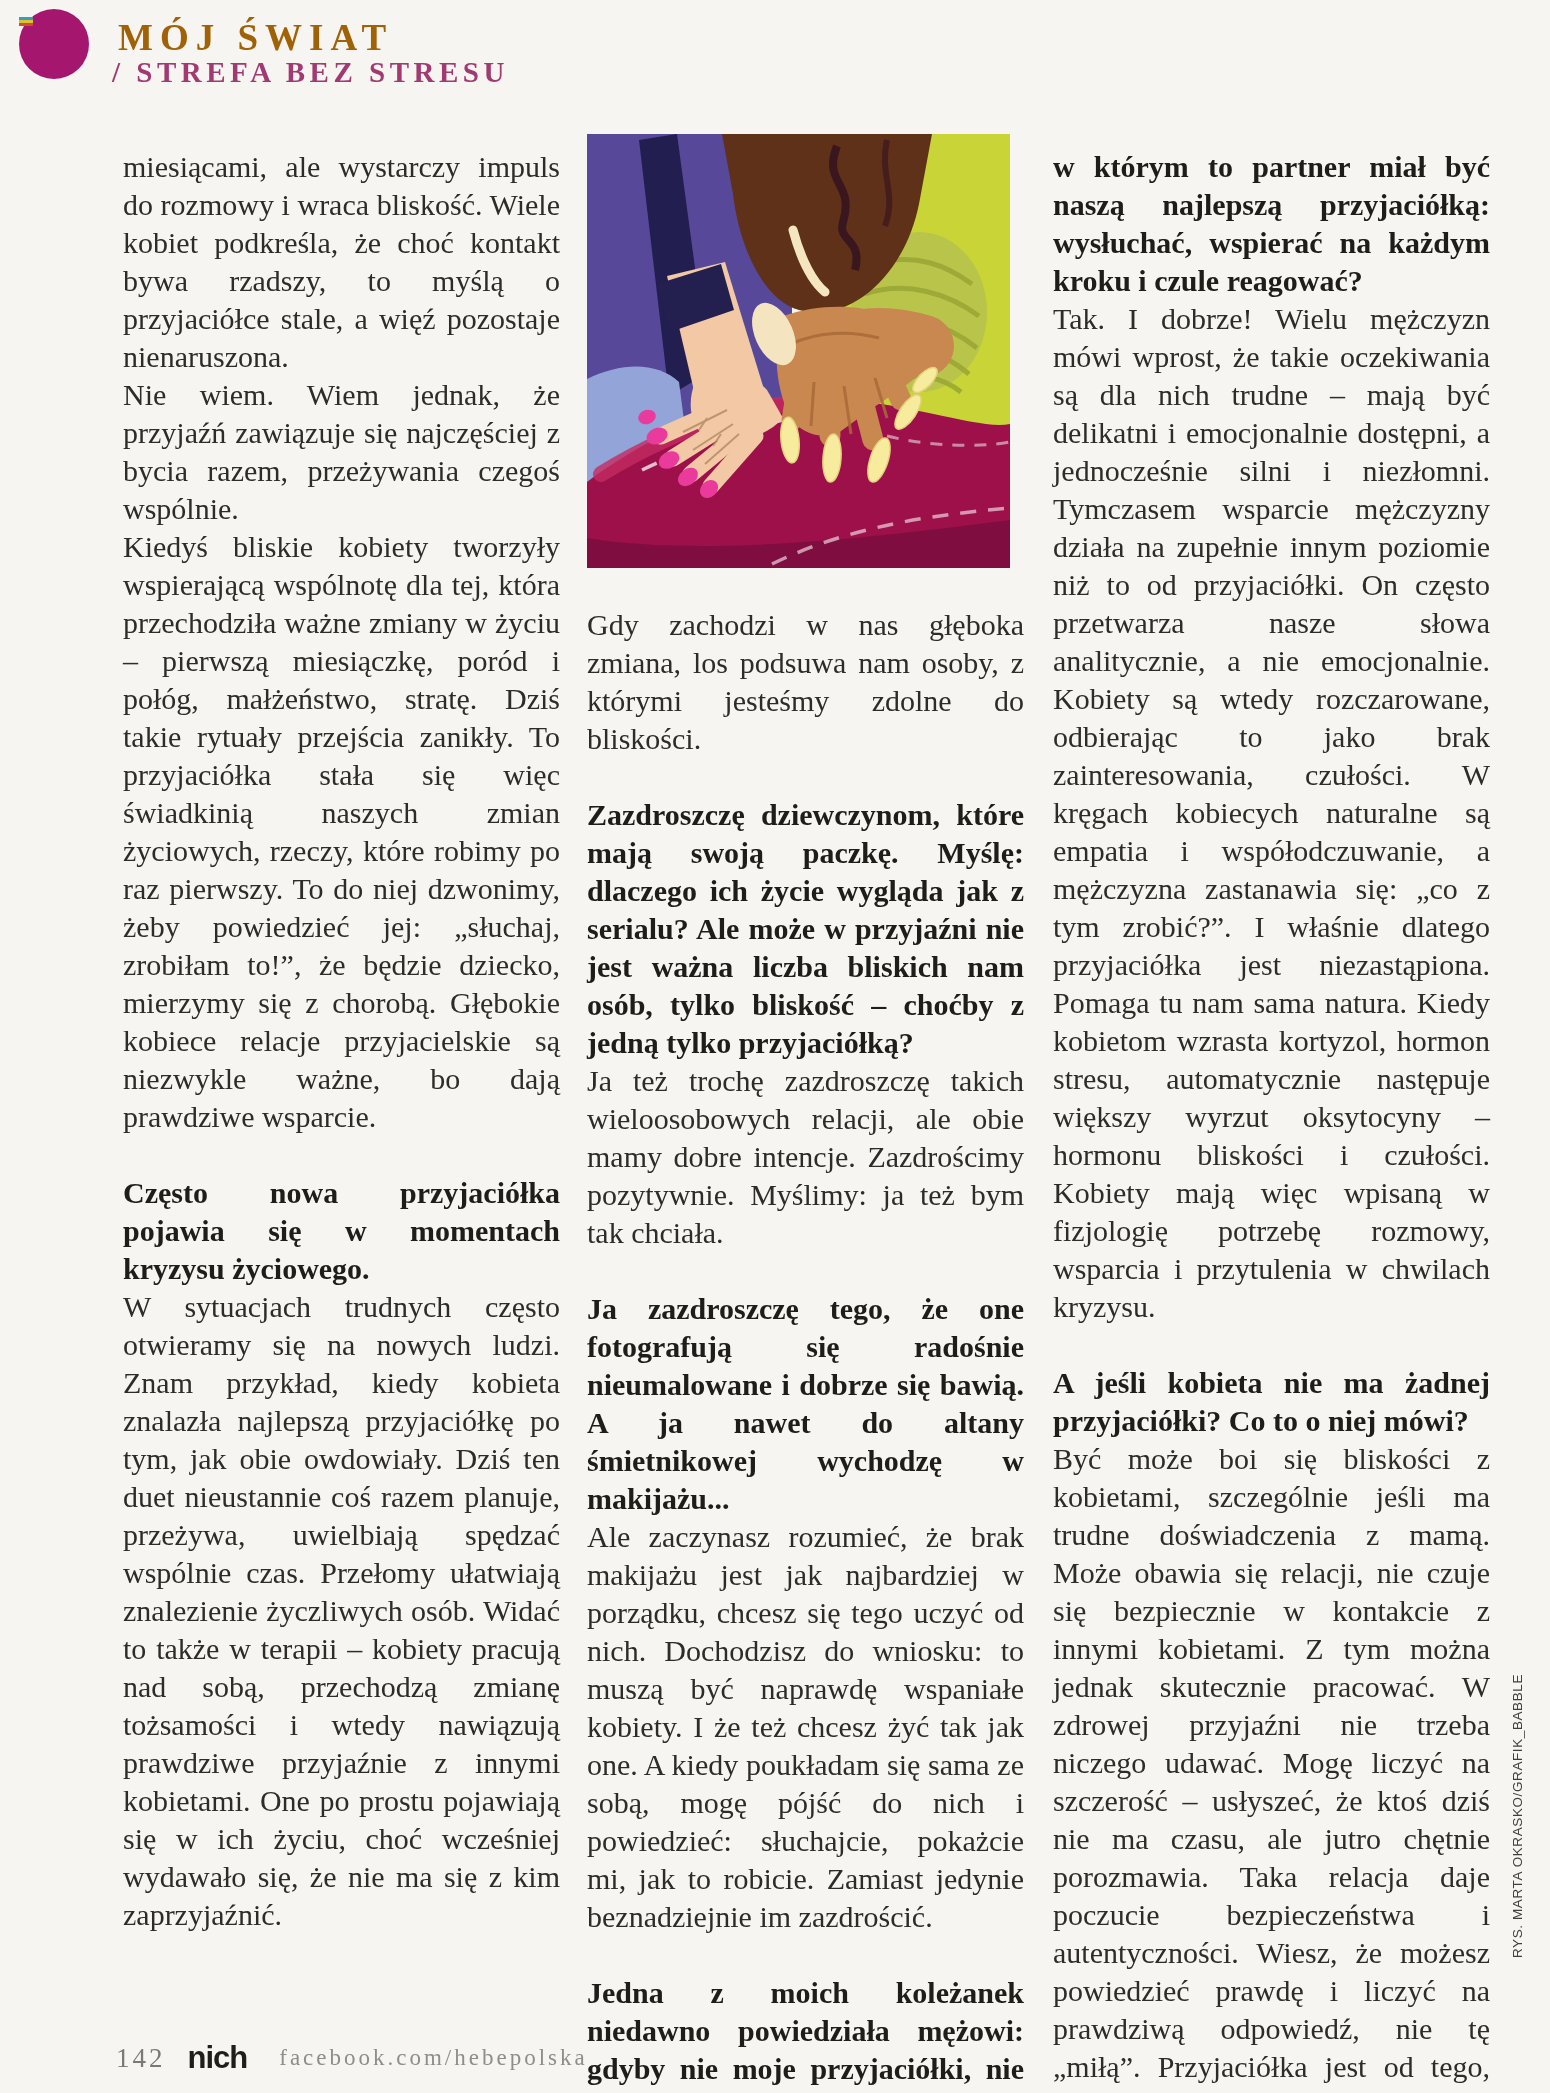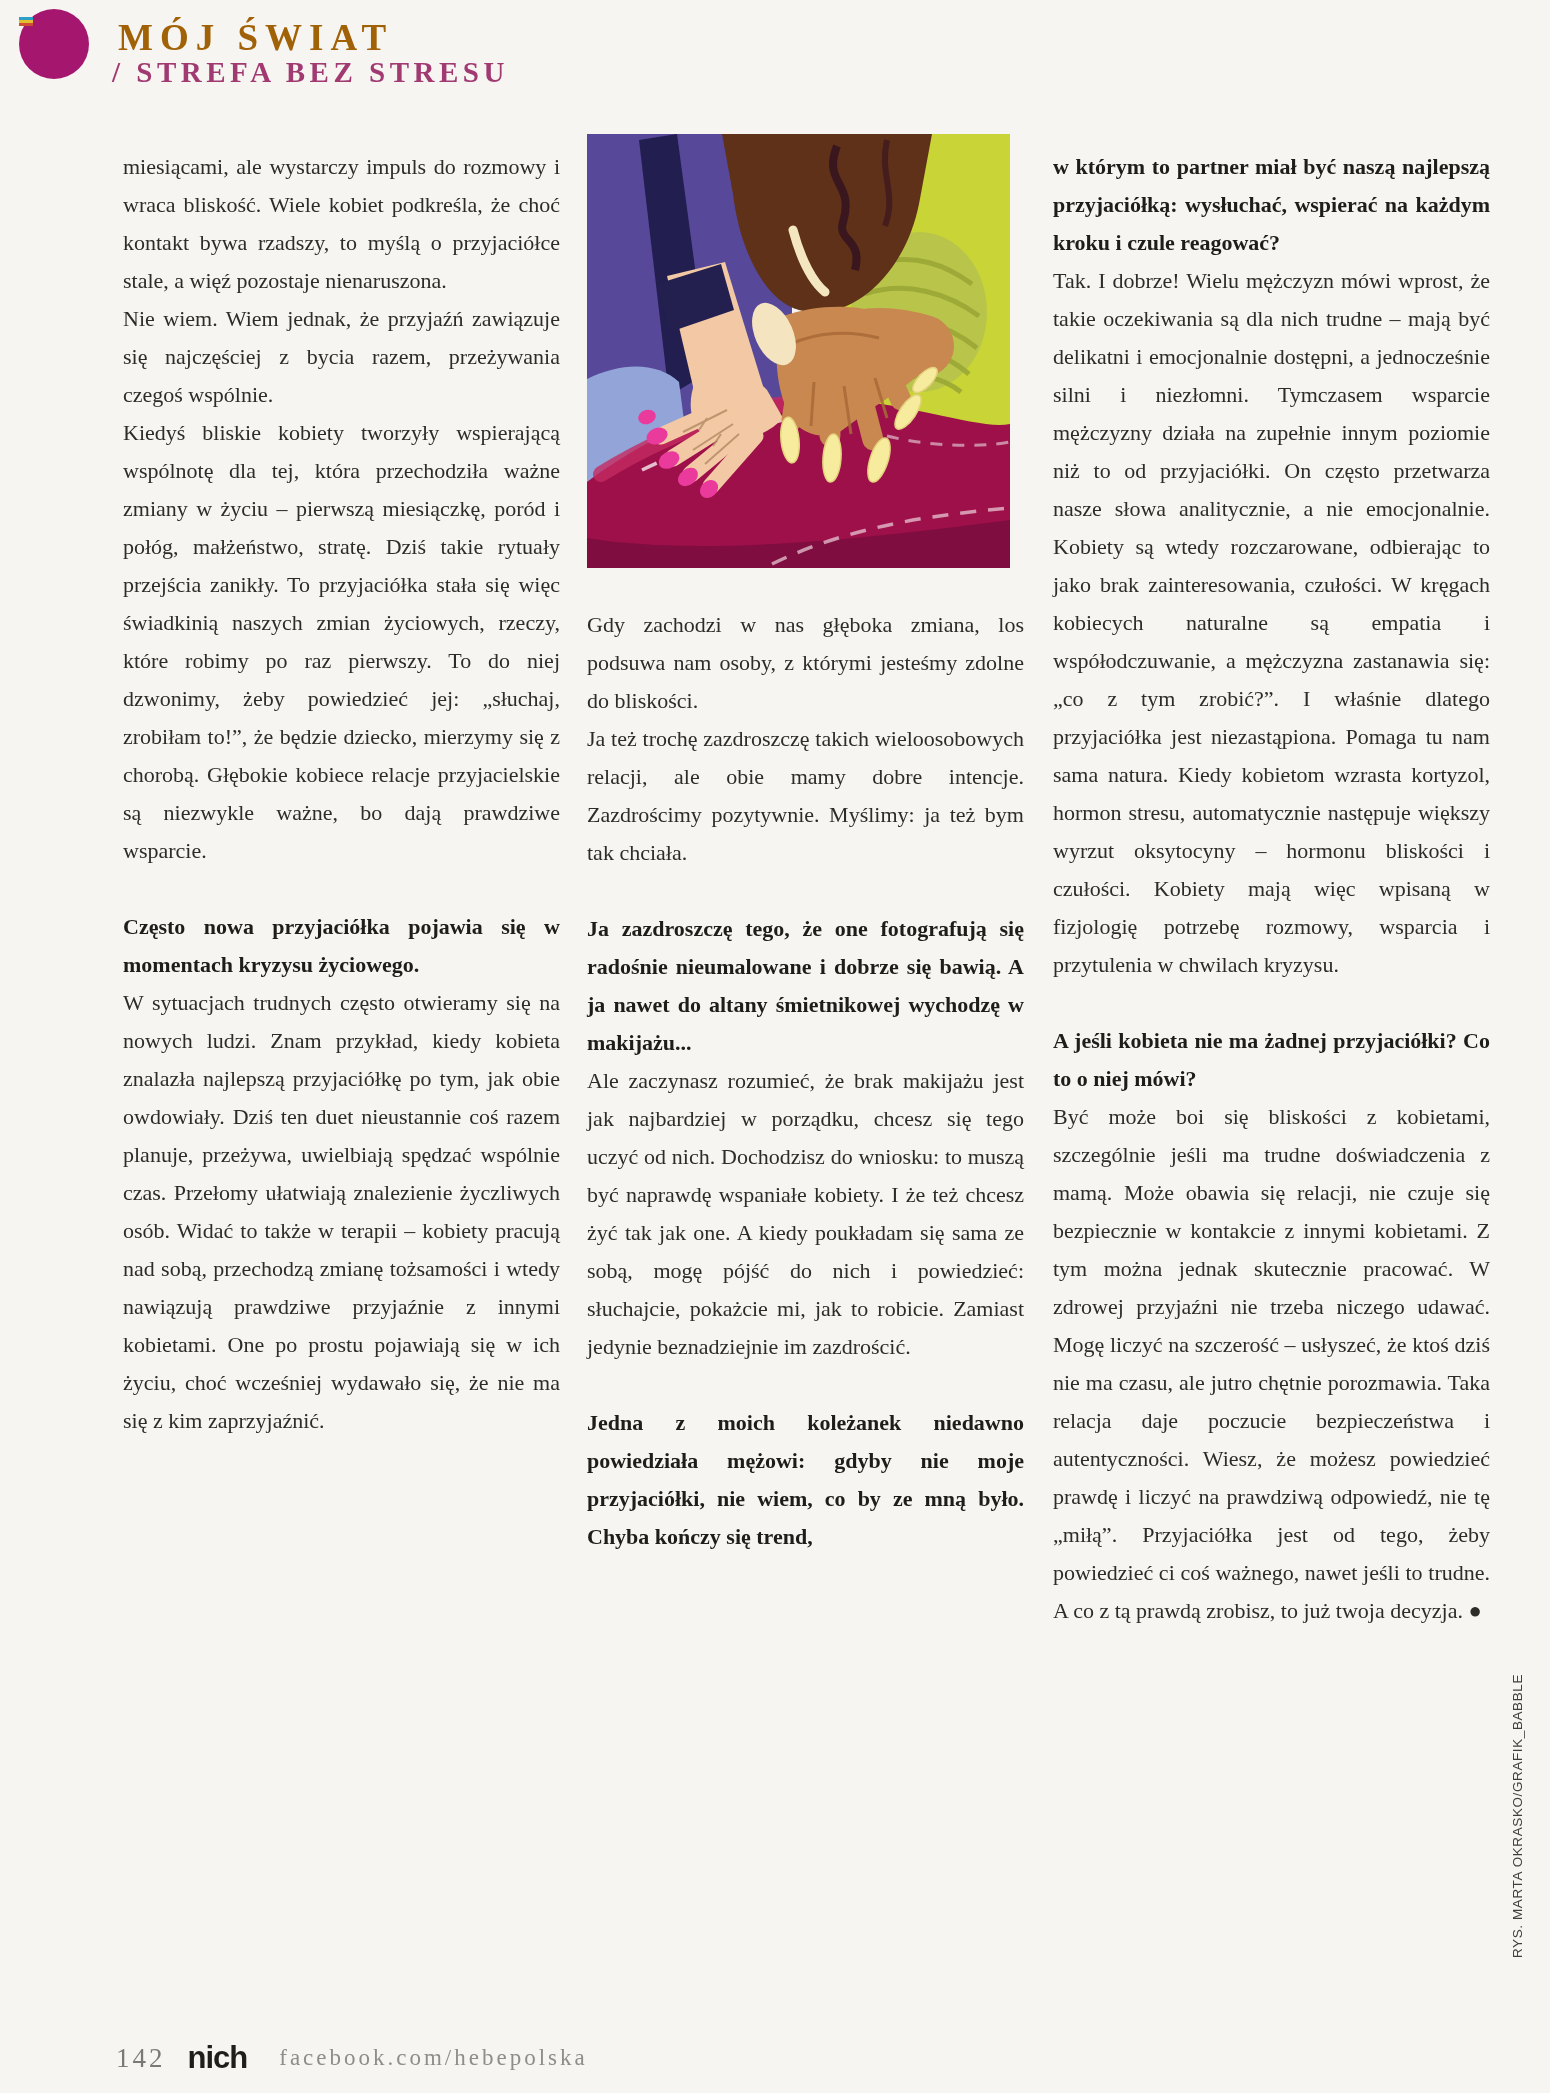--- a/index.html
+++ b/index.html
@@ -11,21 +11,21 @@
   .mini-mark{position:absolute;left:0px;top:8px;width:14px;height:9px;display:block;}
   .mini-mark i{display:block;height:3px;}
   .mini-mark i:nth-child(1){background:#2ea0c8;}
   .mini-mark i:nth-child(2){background:#e3bf2e;}
   .mini-mark i:nth-child(3){background:#cf4b33;}
   .hdr-title{position:absolute;left:110px;top:8px;margin:8px;font-size:37px;font-weight:bold;letter-spacing:7px;color:#a16207;white-space:nowrap;}
   .hdr-sub{position:absolute;left:112px;top:56px;margin:0;font-size:29px;font-weight:bold;letter-spacing:4.5px;color:#a23a72;white-space:nowrap;}
 
   
   .col{position:absolute;width:437px;}
-  .col p{margin:38px 0 0 0;font-size:22px;line-height:38px;color:#2e2c29;text-align:justify;hyphens:auto;-webkit-hyphens:auto;}
+  .col p{margin:38px 0 0 0;font-size:30px;line-height:38px;color:#2e2c29;text-align:justify;hyphens:auto;-webkit-hyphens:auto;}
   .col > :first-child{margin-top:0;}
   .col p.q{font-weight:bold;color:#1f1d1a;}
   .col p.tight{margin-top:0;}
   #col1{left:123px;top:148px;}
   #col2{left:587px;top:134px;}
   #col3{left:1053px;top:148px;}
 
   figure.illu{margin:0;width:423px;height:434px;}
   figure.illu svg{display:block;width:423px;height:434px;}
 
@@ -145,20 +145,21 @@
             <ellipse cx="203" cy="306" rx="9" ry="23" transform="rotate(-6 203 306)"></ellipse>
             <ellipse cx="245" cy="324" rx="9" ry="24" transform="rotate(4 245 324)"></ellipse>
             <ellipse cx="292" cy="326" rx="9" ry="23" transform="rotate(18 292 326)"></ellipse>
             <ellipse cx="321" cy="278" rx="8" ry="20" transform="rotate(34 321 278)"></ellipse>
             <ellipse cx="338" cy="246" rx="7" ry="16" transform="rotate(44 338 246)"></ellipse>
           </g>
         </g>
       </svg>
     </figure>
     <p class="p">Gdy zachodzi w nas głęboka zmiana, los podsuwa nam osoby, z którymi jesteśmy zdolne do bliskości.</p>
+    <p class="q">Zazdroszczę dziewczynom, które mają swoją paczkę. Myślę: dlaczego ich życie wygląda jak z serialu? Ale może w przyjaźni nie jest ważna liczba bliskich nam osób, tylko bliskość – choćby z jedną tylko przyjaciółką?</p>
     <p class="p tight">Ja też trochę zazdroszczę takich wieloosobowych relacji, ale obie mamy dobre intencje. Zazdrościmy pozytywnie. Myślimy: ja też bym tak chciała.</p>
     <p class="q">Ja zazdroszczę tego, że one fotografują się radośnie nieumalowane i dobrze się bawią. A ja nawet do altany śmietnikowej wychodzę w makijażu...</p>
     <p class="p tight">Ale zaczynasz rozumieć, że brak makijażu jest jak najbardziej w porządku, chcesz się tego uczyć od nich. Dochodzisz do wniosku: to muszą być naprawdę wspaniałe kobiety. I że też chcesz żyć tak jak one. A kiedy poukładam się sama ze sobą, mogę pójść do nich i powiedzieć: słuchajcie, pokażcie mi, jak to robicie. Zamiast jedynie beznadziejnie im zazdrościć.</p>
     <p class="q">Jedna z moich koleżanek niedawno powiedziała mężowi: gdyby nie moje przyjaciółki, nie wiem, co by ze mną było. Chyba kończy się trend,</p>
   </section>
 
   <section class="col" id="col3">
     <p class="q">w którym to partner miał być naszą najlepszą przyjaciółką: wysłuchać, wspierać na każdym kroku i czule reagować?</p>
     <p class="p tight">Tak. I dobrze! Wielu mężczyzn mówi wprost, że takie oczekiwania są dla nich trudne – mają być delikatni i emocjonalnie dostępni, a jednocześnie silni i niezłomni. Tymczasem wsparcie mężczyzny działa na zupełnie innym poziomie niż to od przyjaciółki. On często przetwarza nasze słowa analitycznie, a nie emocjonalnie. Kobiety są wtedy rozczarowane, odbierając to jako brak zainteresowania, czułości. W kręgach kobiecych naturalne są empatia i współodczuwanie, a mężczyzna zastanawia się: „co z tym zrobić?”. I właśnie dlatego przyjaciółka jest niezastąpiona. Pomaga tu nam sama natura. Kiedy kobietom wzrasta kortyzol, hormon stresu, automatycznie następuje większy wyrzut oksytocyny – hormonu bliskości i czułości. Kobiety mają więc wpisaną w fizjologię potrzebę rozmowy, wsparcia i przytulenia w chwilach kryzysu.</p>
     <p class="q">A jeśli kobieta nie ma żadnej przyjaciółki? Co to o niej mówi?</p>

